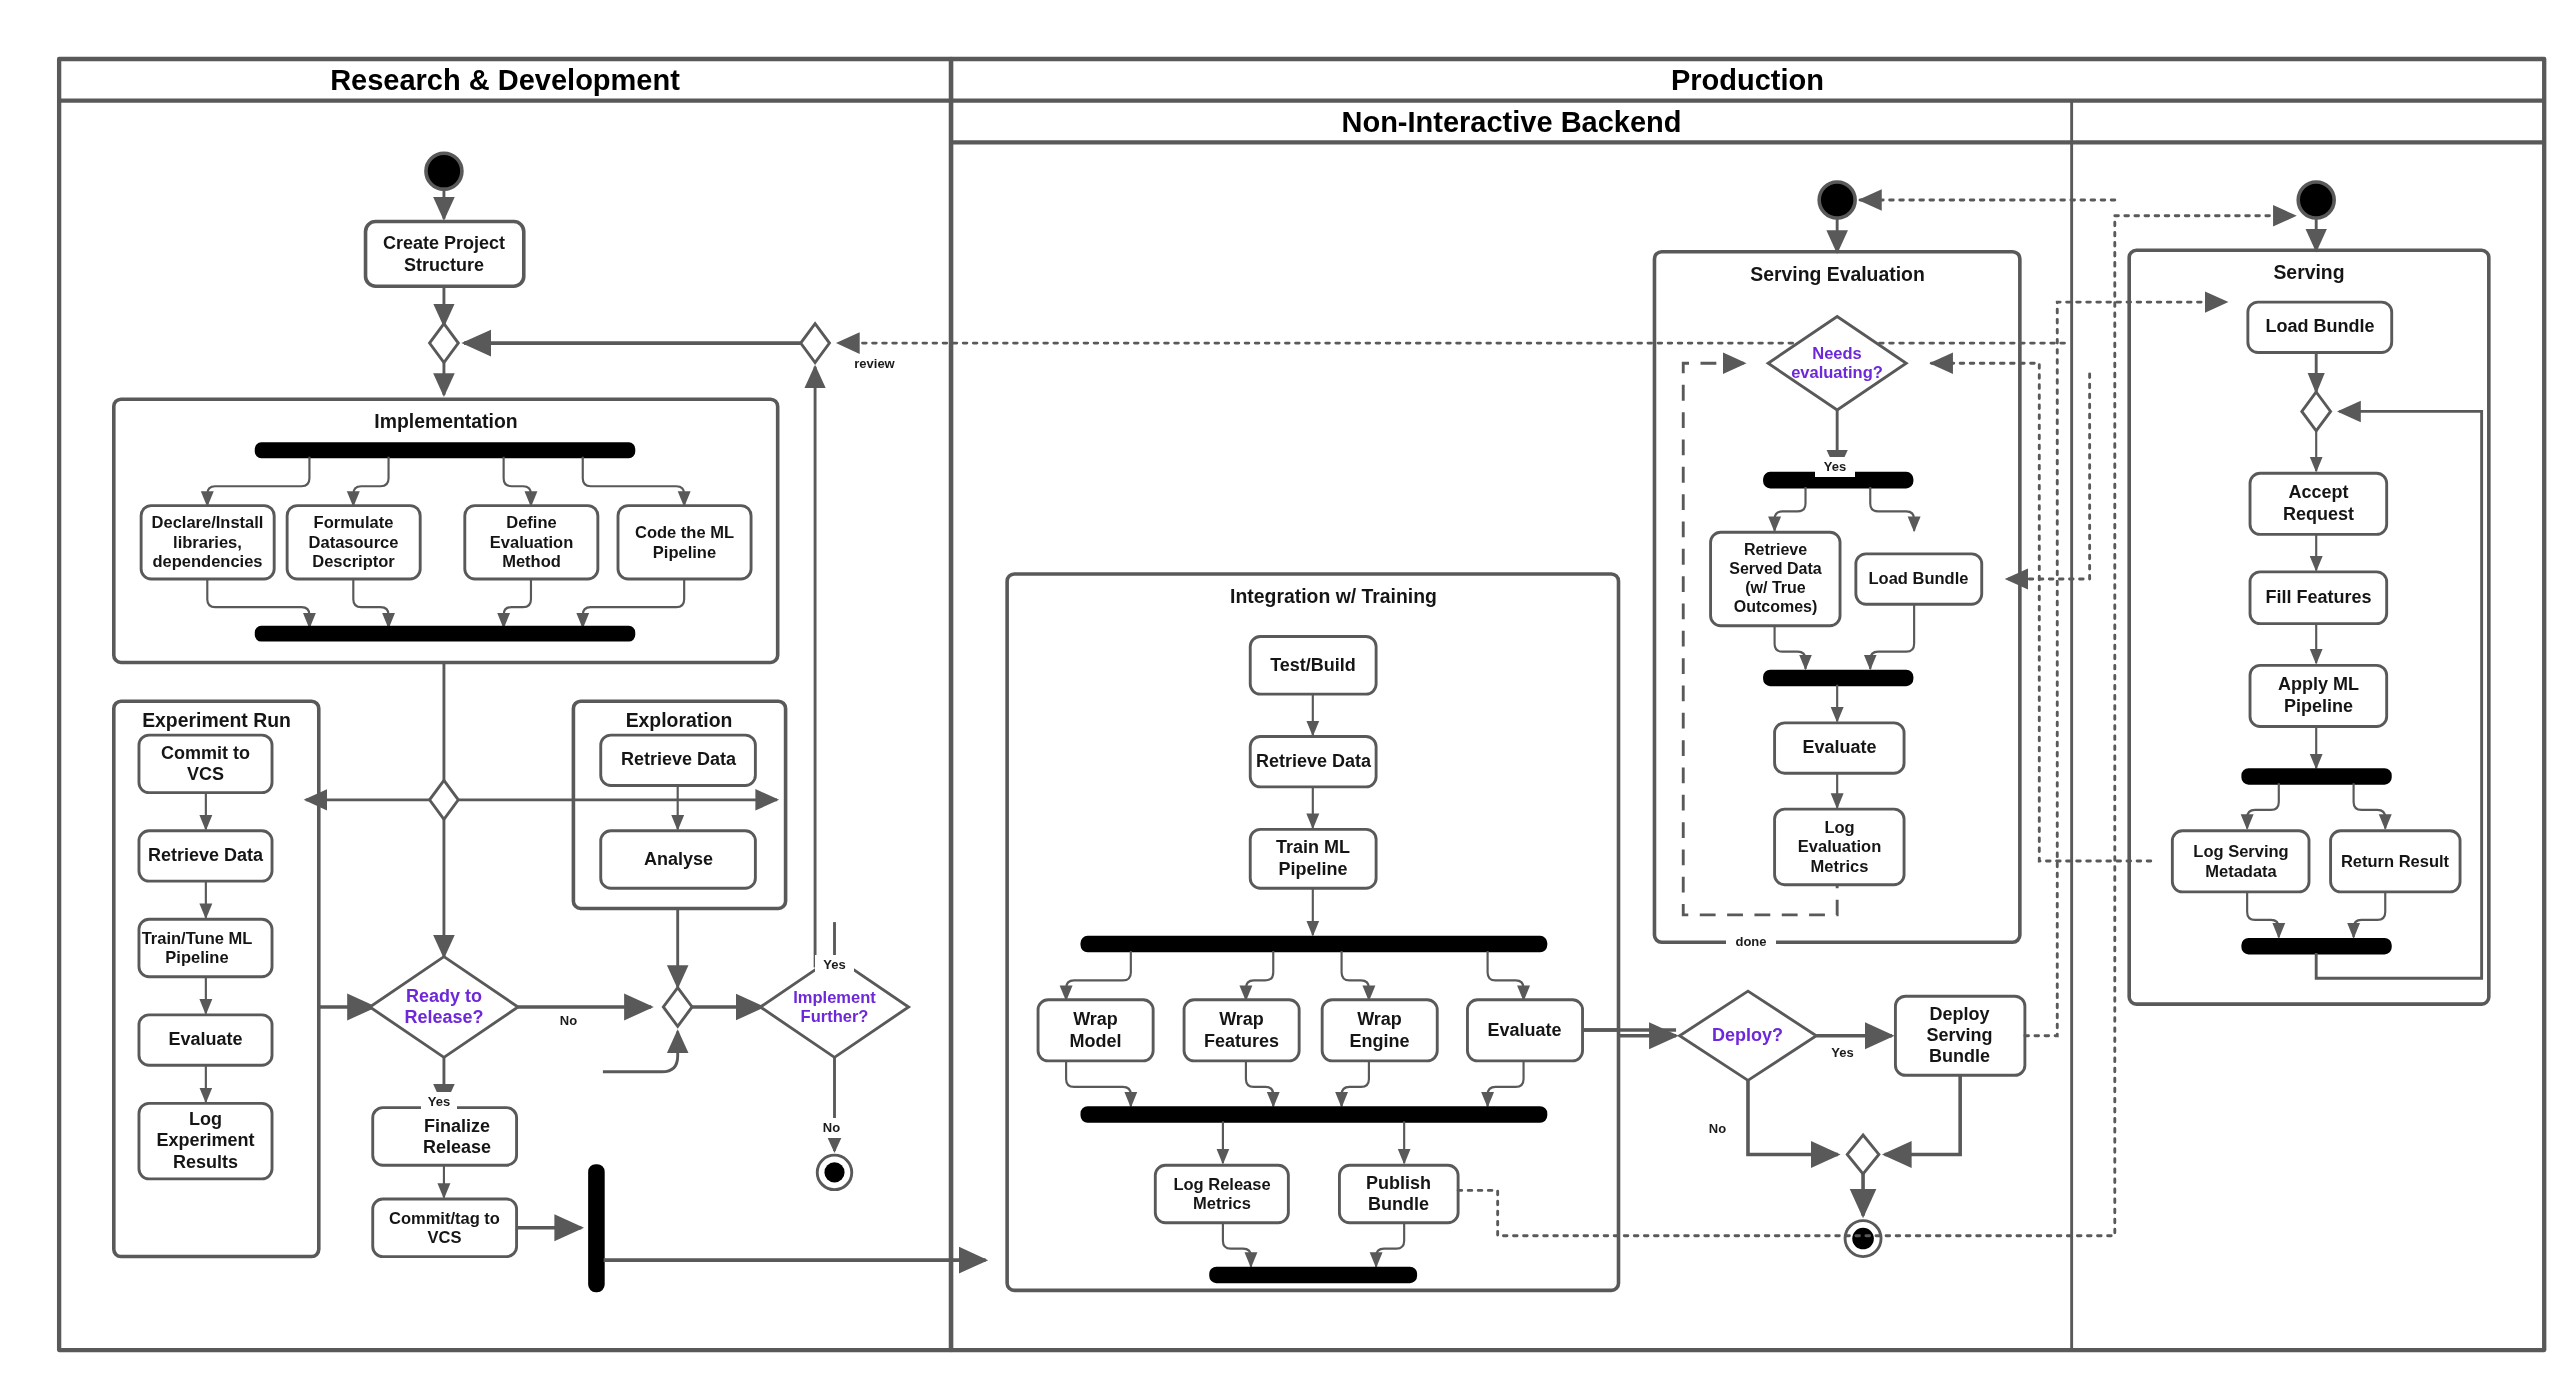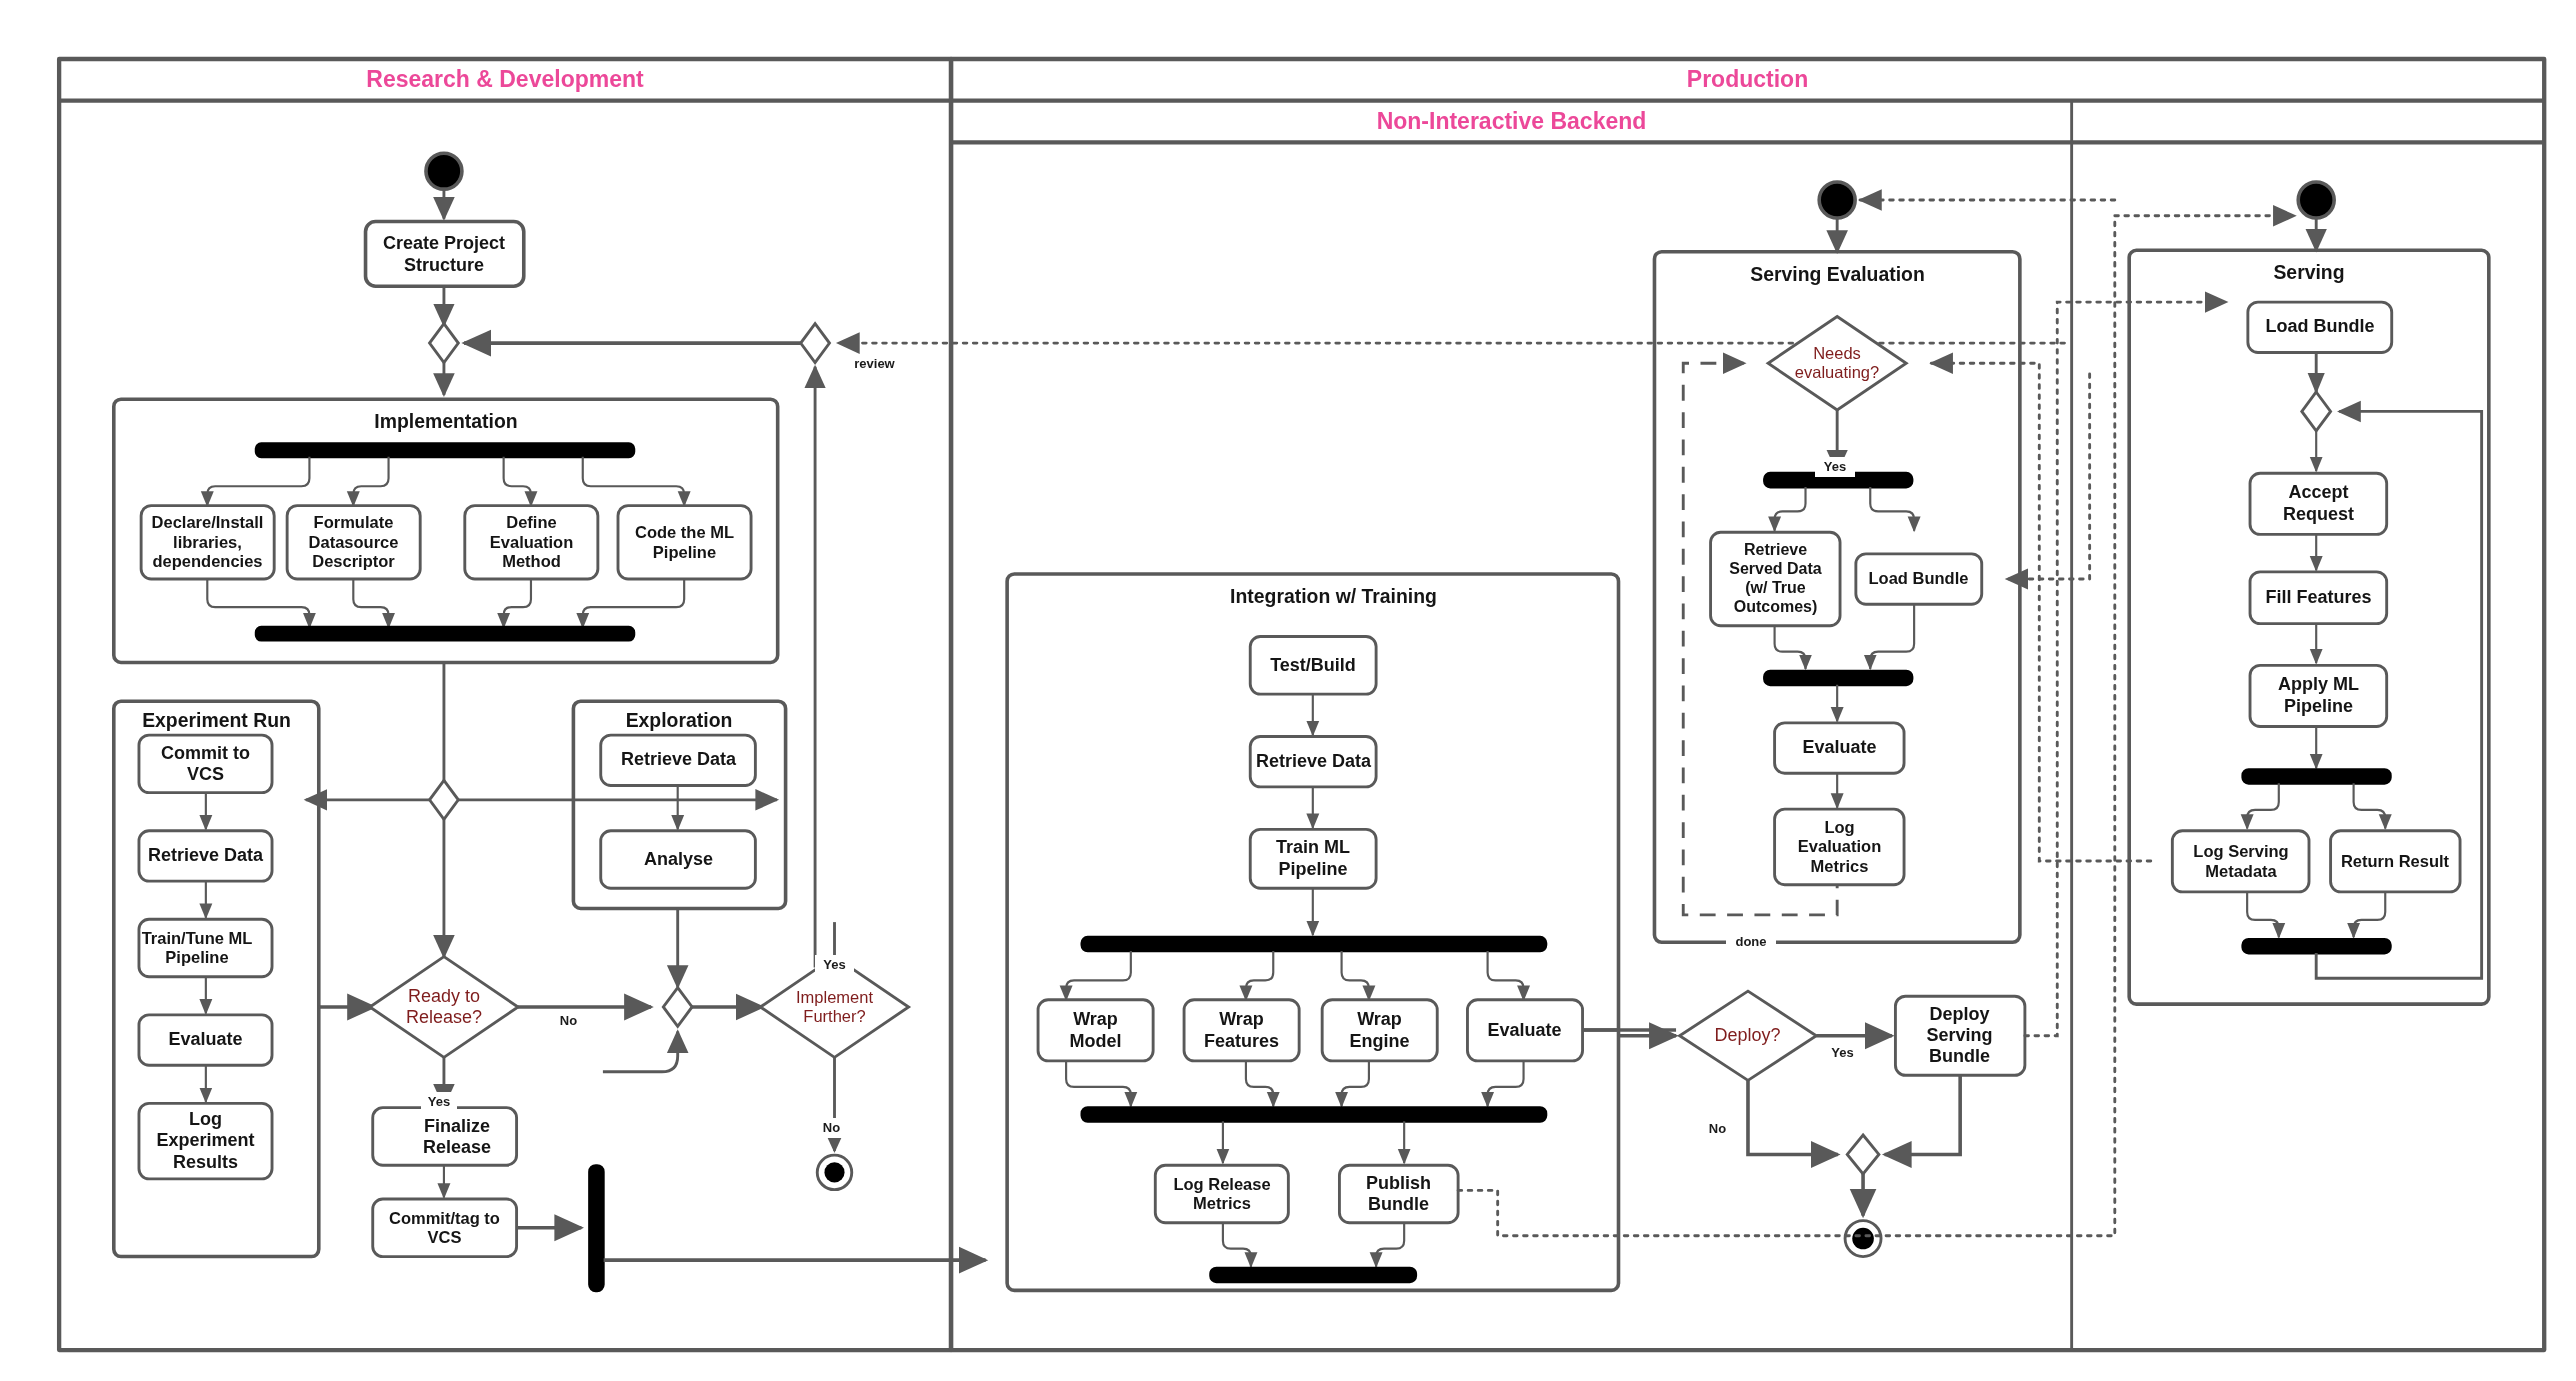--- a/index.html
+++ b/index.html
@@ -3,24 +3,24 @@
 <meta charset="utf-8">
 <title>MLOps Activity Diagram</title>
 <style>
   html,body{margin:0;padding:0;background:#ffffff;}
   body{font-family:"Liberation Sans", sans-serif;}
   #canvas{position:relative;width:2576px;height:1381px;overflow:hidden;background:#fff;}
   svg.layer{position:absolute;left:0;top:0;width:2576px;height:1381px;}
   .lbl{position:absolute;color:#1b1b1b;font-weight:bold;text-align:center;
        display:flex;align-items:center;justify-content:center;line-height:1.18;
        pointer-events:none;white-space:pre-line;}
-  .swim-title{font-size:23px;font-weight:bold;color:#ec4899;}
+  .swim-title{font-size:29px;font-weight:bold;color:#000000;}
   .grp-title{font-size:19.4px;font-weight:bold;color:#151515;}
   .act-title{font-size:18px;font-weight:bold;color:#151515;}
-  .dec-title{font-size:18px;font-weight:normal;color:#7f1d1d;}
+  .dec-title{font-size:18px;font-weight:bold;color:#6d28d9;}
   .edge-title{font-size:13px;font-weight:bold;color:#1b1b1b;margin-top:27px;}
 </style>
 </head>
 <body>
 
 <div id="canvas">
 
 <svg class="layer" viewBox="0 0 3581 1920" xmlns="http://www.w3.org/2000/svg">
   <defs>
     <marker id="arrow" viewBox="0 0 12 12" refX="10" refY="6" markerWidth="9" markerHeight="9" orient="auto-start-reverse">

